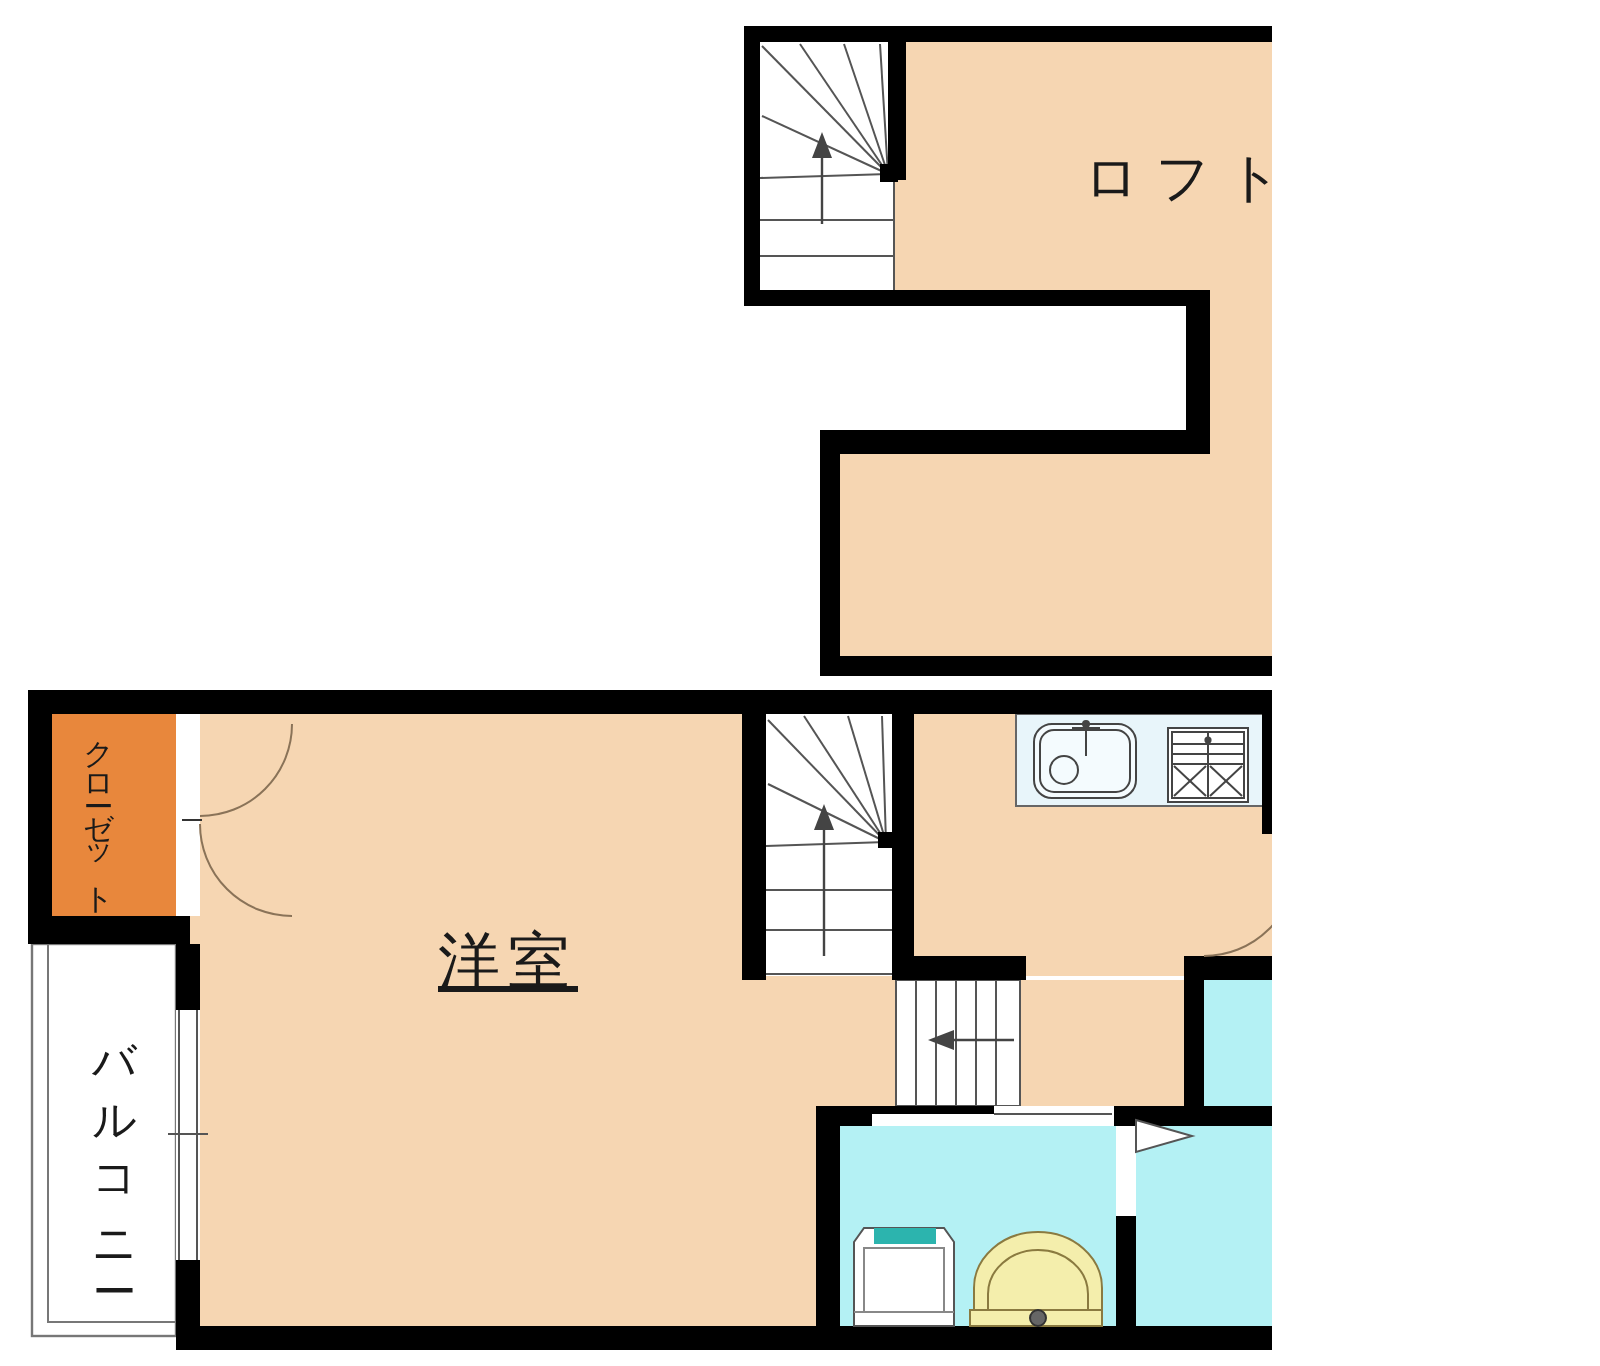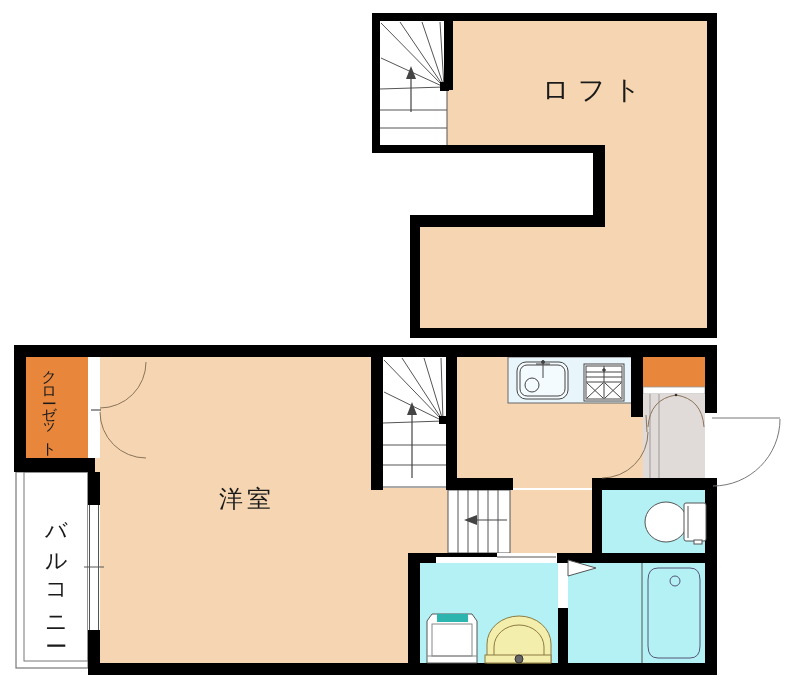--- a/index.html
+++ b/index.html
@@ -1,23 +1,23 @@
 <!DOCTYPE html>
 <html><head>
 <meta charset="utf-8">
 <style>
   html,body{margin:0;padding:0;background:#fff;}
-  #stage{position:relative;width:800px;height:683px;background:#ffffff;overflow:hidden;
+  #stage{position:relative;width:636px;height:683px;background:#ffffff;overflow:hidden;
          font-family:"DejaVu Sans","Liberation Sans",sans-serif;}
   #plan-svg{position:absolute;left:0;top:0;}
   .lbl{position:absolute;color:#1a1a1a;line-height:1.15;white-space:nowrap;}
   .lbl-h{letter-spacing:6px;}
   .lbl-v{writing-mode:vertical-rl;text-orientation:upright;}
   #loft-label{left:542px;top:74px;font-size:27px;letter-spacing:8px;}
-  #room-label{left:219px;top:486px;font-size:24px;letter-spacing:4px;}
+  #room-label{left:219px;top:464px;font-size:31px;letter-spacing:4px;text-decoration:underline;}
   #room-size-label{left:224px;top:512px;font-size:26px;letter-spacing:3px;}
   #closet-label{left:40px;top:359px;font-size:15px;letter-spacing:1px;height:102px;}
   #balcony-label{left:44px;top:506px;font-size:22px;letter-spacing:7px;height:160px;}
 </style>
 </head>
 <body>
 
 <div id="stage">
 
 <svg id="plan-svg" width="800" height="683" viewBox="0 0 800 683">

